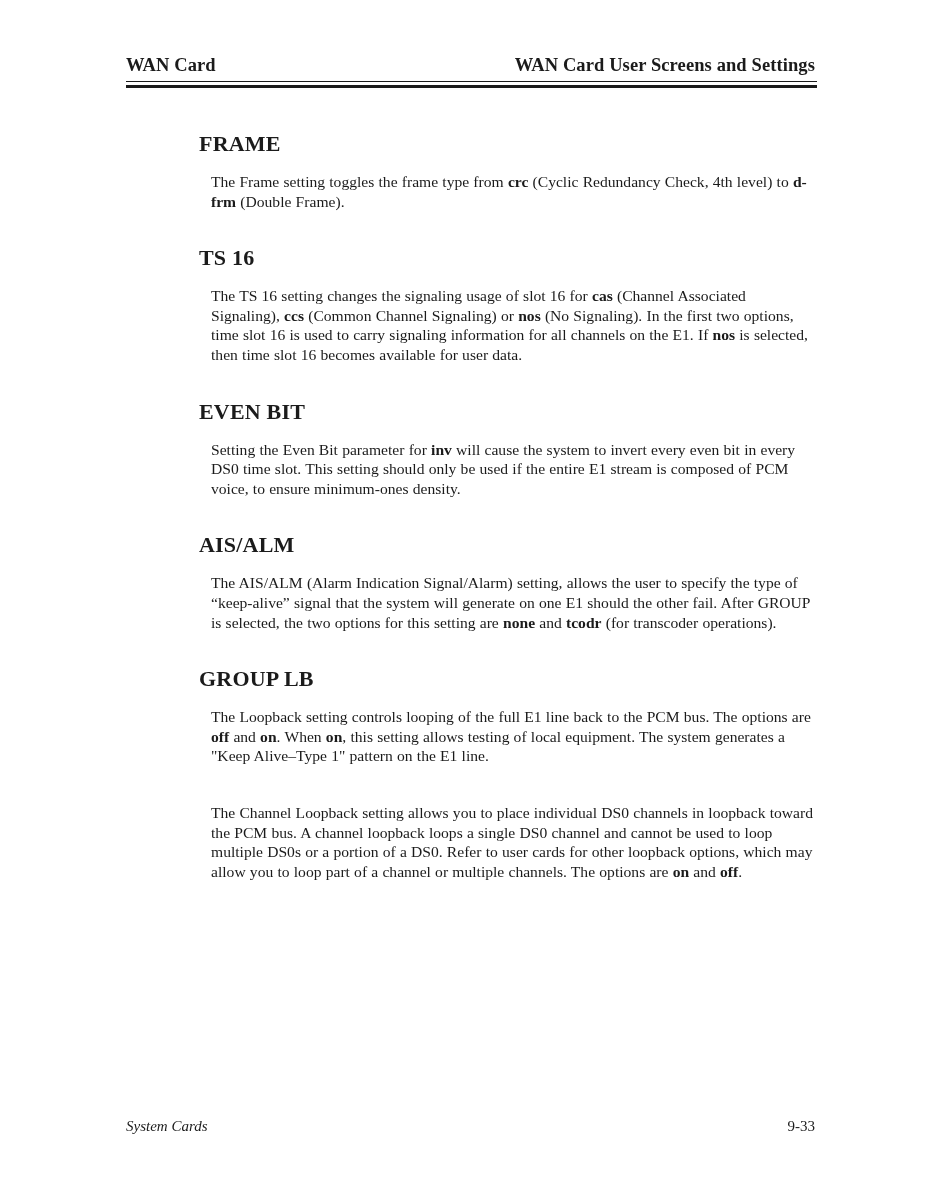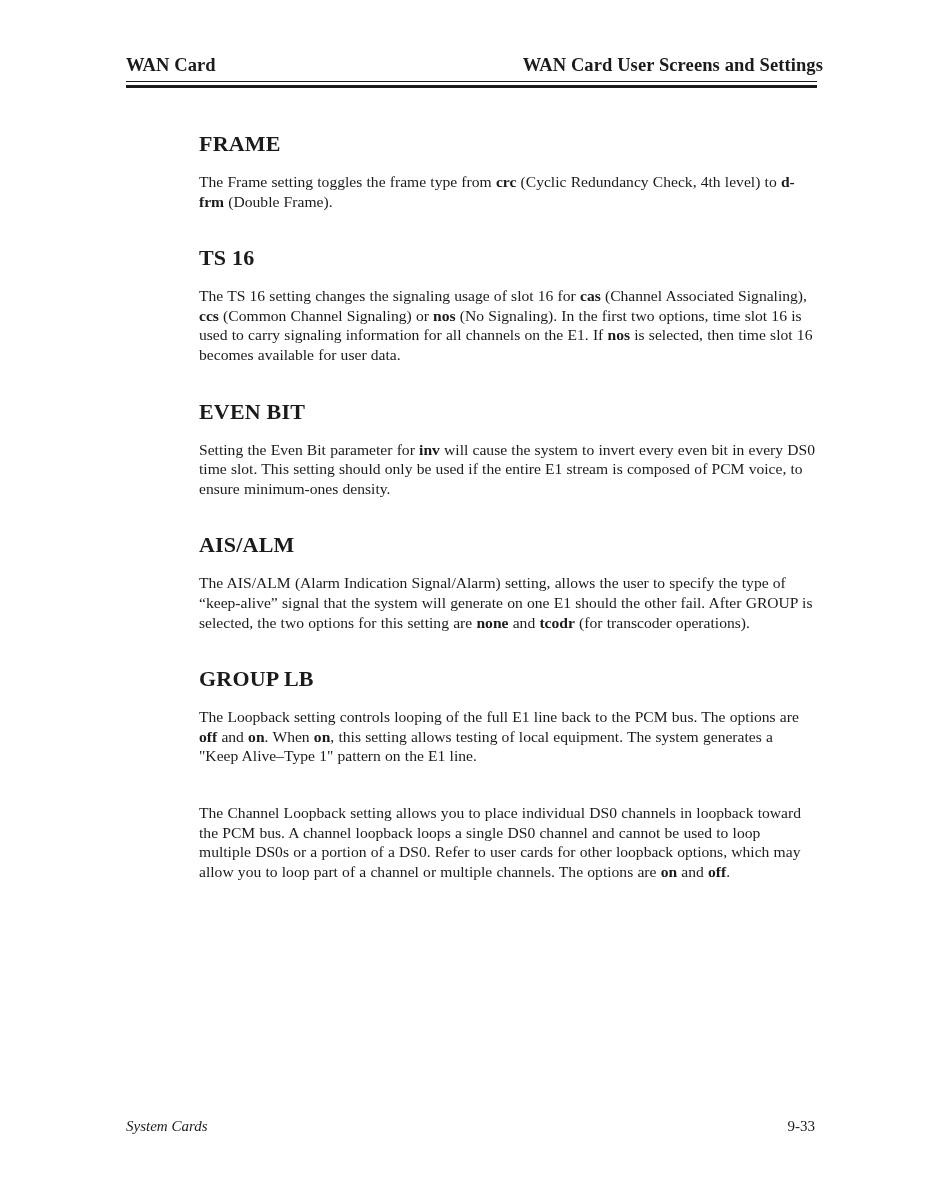--- a/index.html
+++ b/index.html
@@ -10,21 +10,21 @@
     height: 1197px;
     margin: 0 auto;
     background: #ffffff;
     color: #1b1b1b;
     font-family: "Liberation Serif", "DejaVu Serif", serif;
     overflow: hidden;
   }
   .running-header {
     position: absolute;
     left: 126px;
-    right: 102px;
+    right: 110px;
     top: 54px;
     display: flex;
     justify-content: space-between;
     align-items: flex-start;
     font-weight: bold;
     font-size: 18.5px;
     line-height: 22px;
     letter-spacing: 0.1px;
   }
   .header-rule {
@@ -44,21 +44,21 @@
   }
   .content section { margin: 0; padding: 0; }
   .content h3 {
     margin: 0 0 18px 0;
     font-size: 22px;
     line-height: 20px;
     font-weight: bold;
     letter-spacing: 0.2px;
   }
   .content p {
-    margin: 0 0 37px 0;
+    margin: 0 0 37px 12px;
     font-size: 15.6px;
     line-height: 19.6px;
     text-align: left;
     word-spacing: 0.3px;
   }
   .content p b { font-weight: bold; }
   .running-footer {
     position: absolute;
     left: 126px;
     right: 110px;

